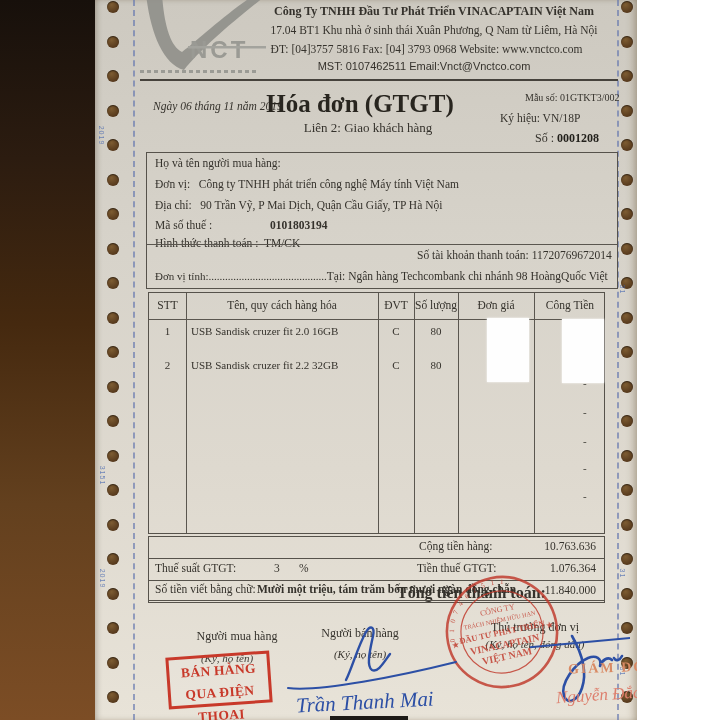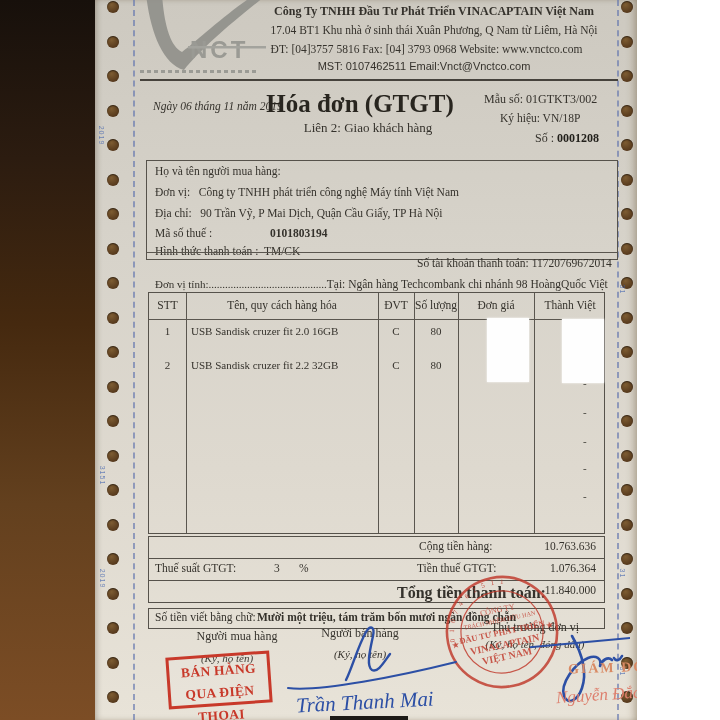--- a/index.html
+++ b/index.html
@@ -114,34 +114,34 @@
     <div class="abs ctr" style="left:250px; top:24px; width:368px; font-size:11.5px">17.04 BT1 Khu nhà ở sinh thái Xuân Phương, Q Nam từ Liêm, Hà Nội</div>
     <div class="abs ctr" style="left:235px; top:43px; width:383px; font-size:11.5px">ĐT: [04]3757 5816  Fax: [04] 3793 0968  Website: www.vnctco.com</div>
     <div class="abs ctr" style="left:240px; top:60px; width:368px; font-size:11px; font-family:'Liberation Sans',sans-serif; font-weight:400">MST: 0107462511   Email:Vnct@Vnctco.com</div>
 
     <div class="rule" style="left:140px; top:79px; width:478px; height:2px"></div>
 
     <div class="abs it" style="left:153px; top:100px; font-size:11.5px; font-weight:400">Ngày 06 tháng  11  năm 2019</div>
     <div class="abs ctr b" style="left:220px; top:90px; width:280px; font-size:25px; color:#28251f">Hóa đơn (GTGT)</div>
     <div class="abs ctr" style="left:228px; top:120px; width:280px; font-size:13px">Liên 2: Giao khách hàng</div>
 
-    <div class="abs" style="left:484px; top:92px; font-size:12px">
+    <div class="abs" style="left:525px; top:92px; font-size:10px">
       <span>Mẫu số:</span>
       <span>01GTKT3/002</span>
     </div>
     <div class="abs" style="left:500px; top:112px; font-size:11.5px">
       <span>Ký hiệu:</span>
       <span>VN/18P</span>
     </div>
     <div class="abs" style="left:535px; top:131px; font-size:12px">
       <span>Số :</span>
       <span class="b" style="color:#23211c">0001208</span>
     </div>
 
-    <div class="boxed" style="left:146px; top:160px; width:472px; height:100px">
+    <div class="boxed" style="left:146px; top:152px; width:472px; height:137px">
       <div class="abs" style="left:8px; top:4px; font-size:11.5px">Họ và tên người mua hàng:</div>
       <div class="abs" style="left:8px; top:25px; font-size:11.5px">
         <span>Đơn vị:</span>&nbsp;&nbsp;
         <span>Công ty TNHH phát triển công nghệ Máy tính Việt Nam</span>
       </div>
       <div class="abs" style="left:8px; top:46px; font-size:11.5px">
         <span>Địa chỉ:</span>&nbsp;&nbsp;
         <span>90 Trần Vỹ, P Mai Dịch, Quận Cầu Giấy, TP Hà Nội</span>
       </div>
       <div class="abs" style="left:8px; top:66px; font-size:11.5px">
@@ -168,21 +168,21 @@
       <div class="vline" style="left:265px"></div>
       <div class="vline" style="left:309px"></div>
       <div class="vline" style="left:385px"></div>
       <div class="hline" style="top:26px"></div>
 
       <div class="abs ctr" style="left:0; top:6px; width:37px; font-size:11.5px">STT</div>
       <div class="abs ctr" style="left:37px; top:6px; width:192px; font-size:11.5px">Tên, quy cách hàng hóa</div>
       <div class="abs ctr" style="left:229px; top:6px; width:36px; font-size:11.5px">ĐVT</div>
       <div class="abs ctr" style="left:265px; top:6px; width:44px; font-size:11.5px">Số lượng</div>
       <div class="abs ctr" style="left:309px; top:6px; width:76px; font-size:11.5px">Đơn giá</div>
-      <div class="abs ctr" style="left:385px; top:6px; width:72px; font-size:11.5px">Thành Việt</div>
+      <div class="abs ctr" style="left:385px; top:6px; width:72px; font-size:11.5px">Công Tiền</div>
 
       <div class="abs ctr" style="left:0; top:32px; width:37px; font-size:11px">1</div>
       <div class="abs" style="left:42px; top:32px; font-size:11px">USB Sandisk cruzer fit 2.0 16GB</div>
       <div class="abs ctr" style="left:229px; top:32px; width:36px; font-size:11px">C</div>
       <div class="abs ctr" style="left:265px; top:32px; width:44px; font-size:11px">80</div>
 
       <div class="abs ctr" style="left:0; top:66px; width:37px; font-size:11px">2</div>
       <div class="abs" style="left:42px; top:66px; font-size:11px">USB Sandisk cruzer fit 2.2 32GB</div>
       <div class="abs ctr" style="left:229px; top:66px; width:36px; font-size:11px">C</div>
       <div class="abs ctr" style="left:265px; top:66px; width:44px; font-size:11px">80</div>
@@ -205,21 +205,21 @@
       <span class="abs" style="left:6px; top:3px; font-size:11.5px">Thuế suất GTGT:</span>
       <span class="abs" style="left:125px; top:3px; font-size:11.5px">3</span>
       <span class="abs" style="left:150px; top:3px; font-size:11.5px">%</span>
       <span class="abs" style="left:268px; top:3px; font-size:11.5px">Tiền thuế GTGT:</span>
       <span class="abs" style="right:8px; top:3px; font-size:11.5px">1.076.364</span>
     </div>
     <div class="boxed" style="left:148px; top:580px; width:457px; height:23px">
       <span class="abs b" style="left:248px; top:3px; font-size:16px">Tổng tiền thanh toán:</span>
       <span class="abs" style="right:8px; top:3px; font-size:11.5px">11.840.000</span>
     </div>
-    <div class="boxed" style="left:148px; top:608px; width:457px; height:21px">
+    <div class="boxed" style="left:148px; top:580px; width:457px; height:21px">
       <span class="abs" style="left:6px; top:2px; font-size:11.5px">Số tiền viết bằng chữ:</span>
       <span class="abs b" style="left:108px; top:2px; font-size:11.5px">Mười một triệu, tám trăm bốn mươi ngàn đồng chẵn</span>
     </div>
 
     <div class="abs ctr" style="left:177px; top:629px; width:120px; font-size:12px">Người mua hàng</div>
     <div class="abs ctr it" style="left:167px; top:652px; width:120px; font-size:11px">(Ký, họ tên)</div>
     <div class="abs ctr" style="left:300px; top:626px; width:120px; font-size:12px">Người bán hàng</div>
     <div class="abs ctr it" style="left:300px; top:648px; width:120px; font-size:11px">(Ký, họ tên)</div>
     <div class="abs ctr" style="left:465px; top:620px; width:140px; font-size:12px">Thủ trưởng đơn vị</div>
     <div class="abs ctr it" style="left:455px; top:638px; width:160px; font-size:11px">(Ký, họ tên, đóng dấu)</div>

